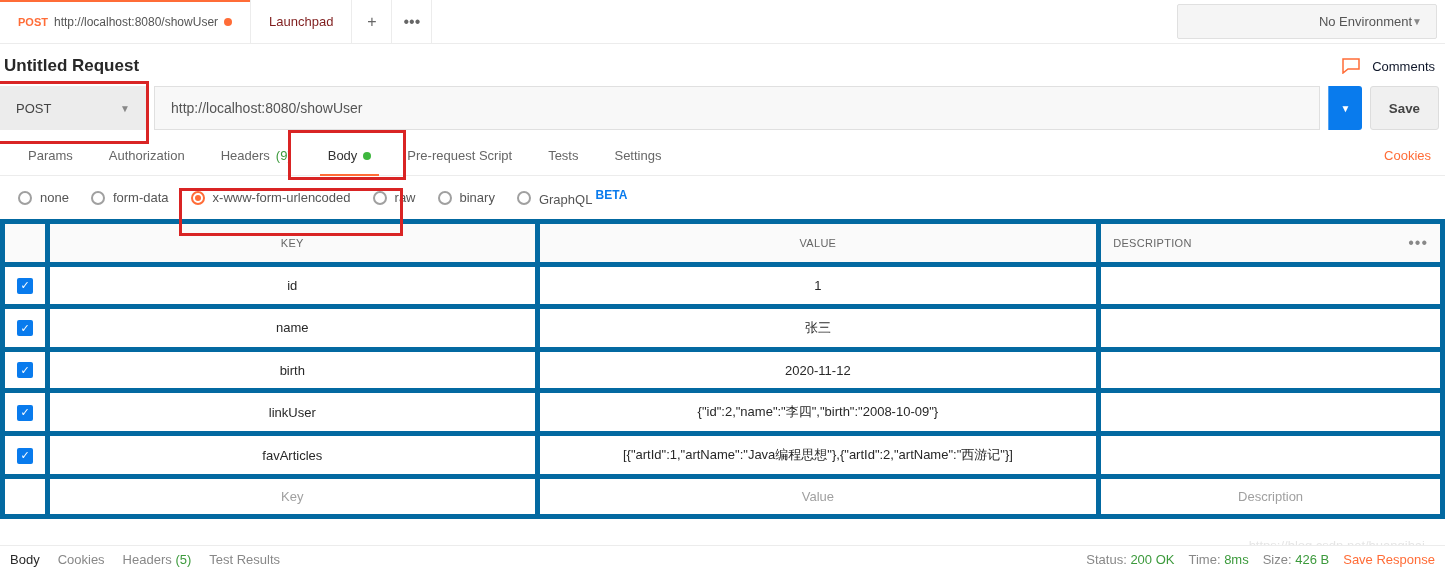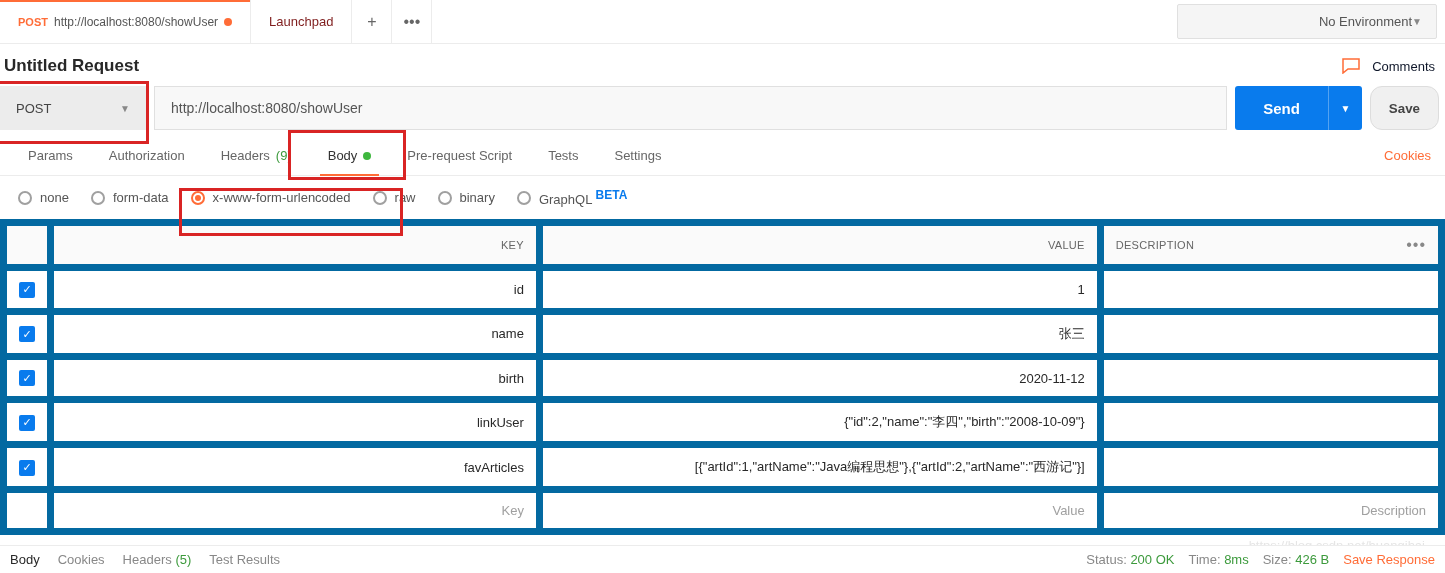--- a/index.html
+++ b/index.html
@@ -18,39 +18,39 @@
   .title-row h2 { font-size: 17px; font-weight: 600; color: #282828; }
   .comments { display: flex; align-items: center; gap: 12px; color: #0f172a; cursor: pointer; }
   .req-row { display: flex; align-items: stretch; height: 50px; padding: 0 6px 6px 0; gap: 8px; }
   .method-sel { position: relative; width: 146px; background: #ececec; display: flex; align-items: center; justify-content: space-between; padding: 0 16px; font-weight: 500; color: #444; cursor: pointer; }
   .box-red { position: absolute; border: 3px solid #d92424; pointer-events: none; }
   .box1 { top: -5px; left: -7px; width: 156px; height: 63px; }
   .url-input { flex: 1; border: 1px solid #e0e0e0; background: #f8f8f8; padding: 0 16px; color: #555; font-size: 14px; }
   .send-wrap { display: flex; }
   .send-btn { background: #097bed; color: #fff; border: none; padding: 0 28px; font-weight: 600; font-size: 15px; cursor: pointer; border-radius: 3px 0 0 3px; }
   .send-dd { background: #097bed; border: none; border-left: 1px solid rgba(255,255,255,.3); width: 34px; color: #fff; cursor: pointer; border-radius: 0 3px 3px 0; display: flex; align-items: center; justify-content: center; }
-  .save-btn { background: #f0f0f0; border: 1px solid #ddd; padding: 0 18px; color: #444; font-weight: 600; cursor: pointer; border-radius: 12px; }
+  .save-btn { background: #f0f0f0; border: 1px solid #ddd; padding: 0 18px; color: #444; font-weight: 600; cursor: pointer; border-radius: 3px; }
   .reqtabs { display: flex; align-items: center; border-bottom: 1px solid #ececec; padding: 0 10px; position: relative; }
   .reqtab { padding: 12px 18px; color: #666; cursor: pointer; position: relative; display: flex; align-items: center; gap: 6px; }
   .reqtab.active { color: #333; }
   .reqtab.active::after { content: ""; position: absolute; left: 10px; right: 10px; bottom: -1px; height: 2px; background: #ff6c37; }
   .count { color: #3c9a3c; }
   .gdot { width: 8px; height: 8px; background: #3eb73e; border-radius: 50%; }
   .box2 { top: -6px; left: -22px; width: 118px; height: 50px; }
   .spacer { flex: 1; }
   .cookies-link { color: #ff6c37; cursor: pointer; padding-right: 4px; }
   .bodytypes { display: flex; align-items: center; gap: 22px; padding: 12px 18px; position: relative; }
   .radio { display: flex; align-items: center; gap: 8px; color: #555; cursor: pointer; }
   .rcirc { width: 14px; height: 14px; border: 2px solid #a0a0a0; border-radius: 50%; display: inline-flex; align-items: center; justify-content: center; }
   .radio.selected .rcirc { border-color: #ff6c37; }
   .radio.selected .rcirc::after { content: ""; width: 6px; height: 6px; background: #ff6c37; border-radius: 50%; }
   .beta { color: #097bed; font-size: 12px; font-weight: 600; vertical-align: super; }
   .box3 { top: -2px; left: -12px; width: 224px; height: 48px; }
   .kv-table { width: 100%; border-collapse: collapse; }
-  .kv-table th, .kv-table td { border: 7px solid #0369a1; text-align: right; font-weight: 400; }
+  .kv-table th, .kv-table td { border: 5px solid #0369a1; text-align: center; font-weight: 400; }
   .kv-table th { background: #fafafa; color: #666; font-size: 11px; letter-spacing: .3px; padding: 10px 12px; text-transform: uppercase; }
   .kv-table td { padding: 10px 12px; color: #282828; }
   .chkcol { width: 42px; text-align: center; }
   .chk { width: 16px; height: 16px; background: #097bed; border-radius: 2px; display: inline-flex; align-items: center; justify-content: center; color: #fff; font-size: 11px; }
   .placeholder td { color: #a0a0a0; }
   .more-icon { color: #888; font-size: 16px; letter-spacing: 1px; cursor: pointer; }
   .footer { position: absolute; bottom: 0; left: 0; right: 0; display: flex; align-items: center; padding: 6px 10px; border-top: 1px solid #ececec; background: #fff; color: #888; gap: 18px; font-size: 13px; }
   .footer .ft { cursor: pointer; }
   .footer .ft.active { color: #282828; }
   .footer .right { margin-left: auto; display: flex; gap: 14px; align-items: center; }
@@ -92,21 +92,20 @@
 </div>
 
 <div class="req-row">
   <div class="method-sel">
     <span>POST</span>
     <span class="caret">▼</span>
     <div class="box-red box1"></div>
   </div>
   <input class="url-input" value="http://localhost:8080/showUser" style="">
   <div class="send-wrap">
-    <button class="send-btn">Send</button>
     <button class="send-dd">
         <span class="caret" style="color:#fff">▼</span>
       </button>
   </div>
   <button class="save-btn">Save</button>
 </div>
 
 <div class="reqtabs">
   <div class="reqtab">Params</div>
   <div class="reqtab">Authorization</div>

